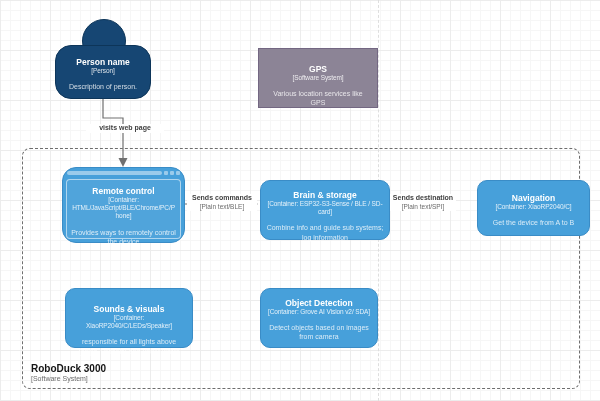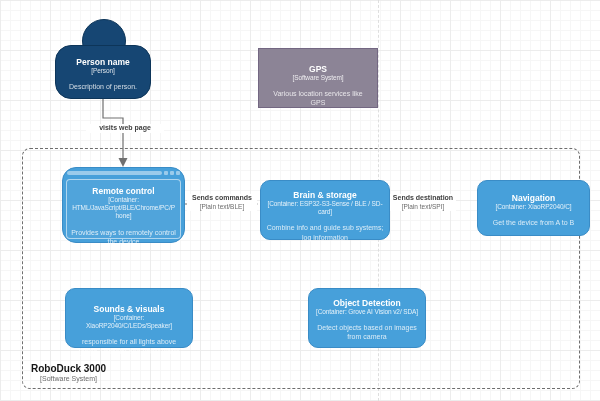--- a/index.html
+++ b/index.html
@@ -12,21 +12,21 @@
       linear-gradient(90deg,#ececec 1px, transparent 1px),
       linear-gradient(#f6f6f6 1px, transparent 1px),
       linear-gradient(90deg,#f6f6f6 1px, transparent 1px);
     background-size:50px 50px,50px 50px,10px 10px,10px 10px;
   }
   .page-divider{position:absolute;top:0;bottom:0;left:378px;width:0;border-left:1px dashed #dedede;}
 
   
   .boundary{position:absolute;left:22px;top:148px;width:556px;height:239px;
     border:1px dashed #6e6e6e;border-radius:8px;}
-  .boundary-label{position:absolute;left:8px;bottom:5px;line-height:1.15;text-align:center;}
+  .boundary-label{position:absolute;left:8px;bottom:5px;line-height:1.15;}
   .boundary-label .b-name{font-size:10px;font-weight:bold;color:#141414;}
   .boundary-label .b-meta{font-size:7px;color:#6b6b6b;}
 
   
   .node{position:absolute;color:#fff;text-align:center;box-sizing:border-box;
     display:flex;flex-direction:column;align-items:center;justify-content:flex-start;z-index:3;}
   .n-name{font-size:8.5px;font-weight:bold;line-height:1.2;}
   .n-meta{font-size:6.5px;letter-spacing:-0.1px;opacity:.85;line-height:1.25;word-break:break-word;}
   .n-desc{font-size:7px;opacity:.8;line-height:1.3;margin-top:7px;}
 
@@ -38,21 +38,21 @@
 
   
   .external{left:258px;top:48px;width:120px;height:60px;border-radius:0;
     background:#8c8496;border:1px solid #736782;padding:15px 8px 4px;}
 
   
   .container-box{background:#47a0da;border:1px solid #3a8cc6;border-radius:10px;text-align:center;}
   .brain{left:260px;top:180px;width:130px;height:60px;padding:9px 5px 4px;}
   .nav{left:477px;top:180px;width:113px;height:56px;padding:12px 6px 4px;}
   .sounds{left:65px;top:288px;width:128px;height:60px;padding:15px 5px 4px;}
-  .objdet{left:260px;top:288px;width:118px;height:60px;padding:9px 5px 20px;margin-left:48px;}
+  .objdet{left:260px;top:288px;width:118px;height:60px;padding:9px 5px 20px;}
 
   
   .browser{left:62px;top:167px;width:123px;height:76px;background:#47a0da;
     border:1px solid #3a8cc6;border-radius:14px;padding:0;display:block;}
   .browser-topbar{display:flex;align-items:center;gap:2px;padding:3px 4px 2px;}
   .browser-addressbar{flex:1;height:4px;border-radius:2px;background:rgba(255,255,255,.45);}
   .browser-btn{width:4px;height:4px;border-radius:1px;background:rgba(255,255,255,.45);}
   .browser-inner{position:absolute;left:3px;right:3px;top:11px;bottom:3px;
     border:1px solid rgba(255,255,255,.55);border-radius:4px;background:rgba(255,255,255,.05);
     display:flex;flex-direction:column;align-items:center;text-align:center;padding:6px 4px 3px;box-sizing:border-box;}

